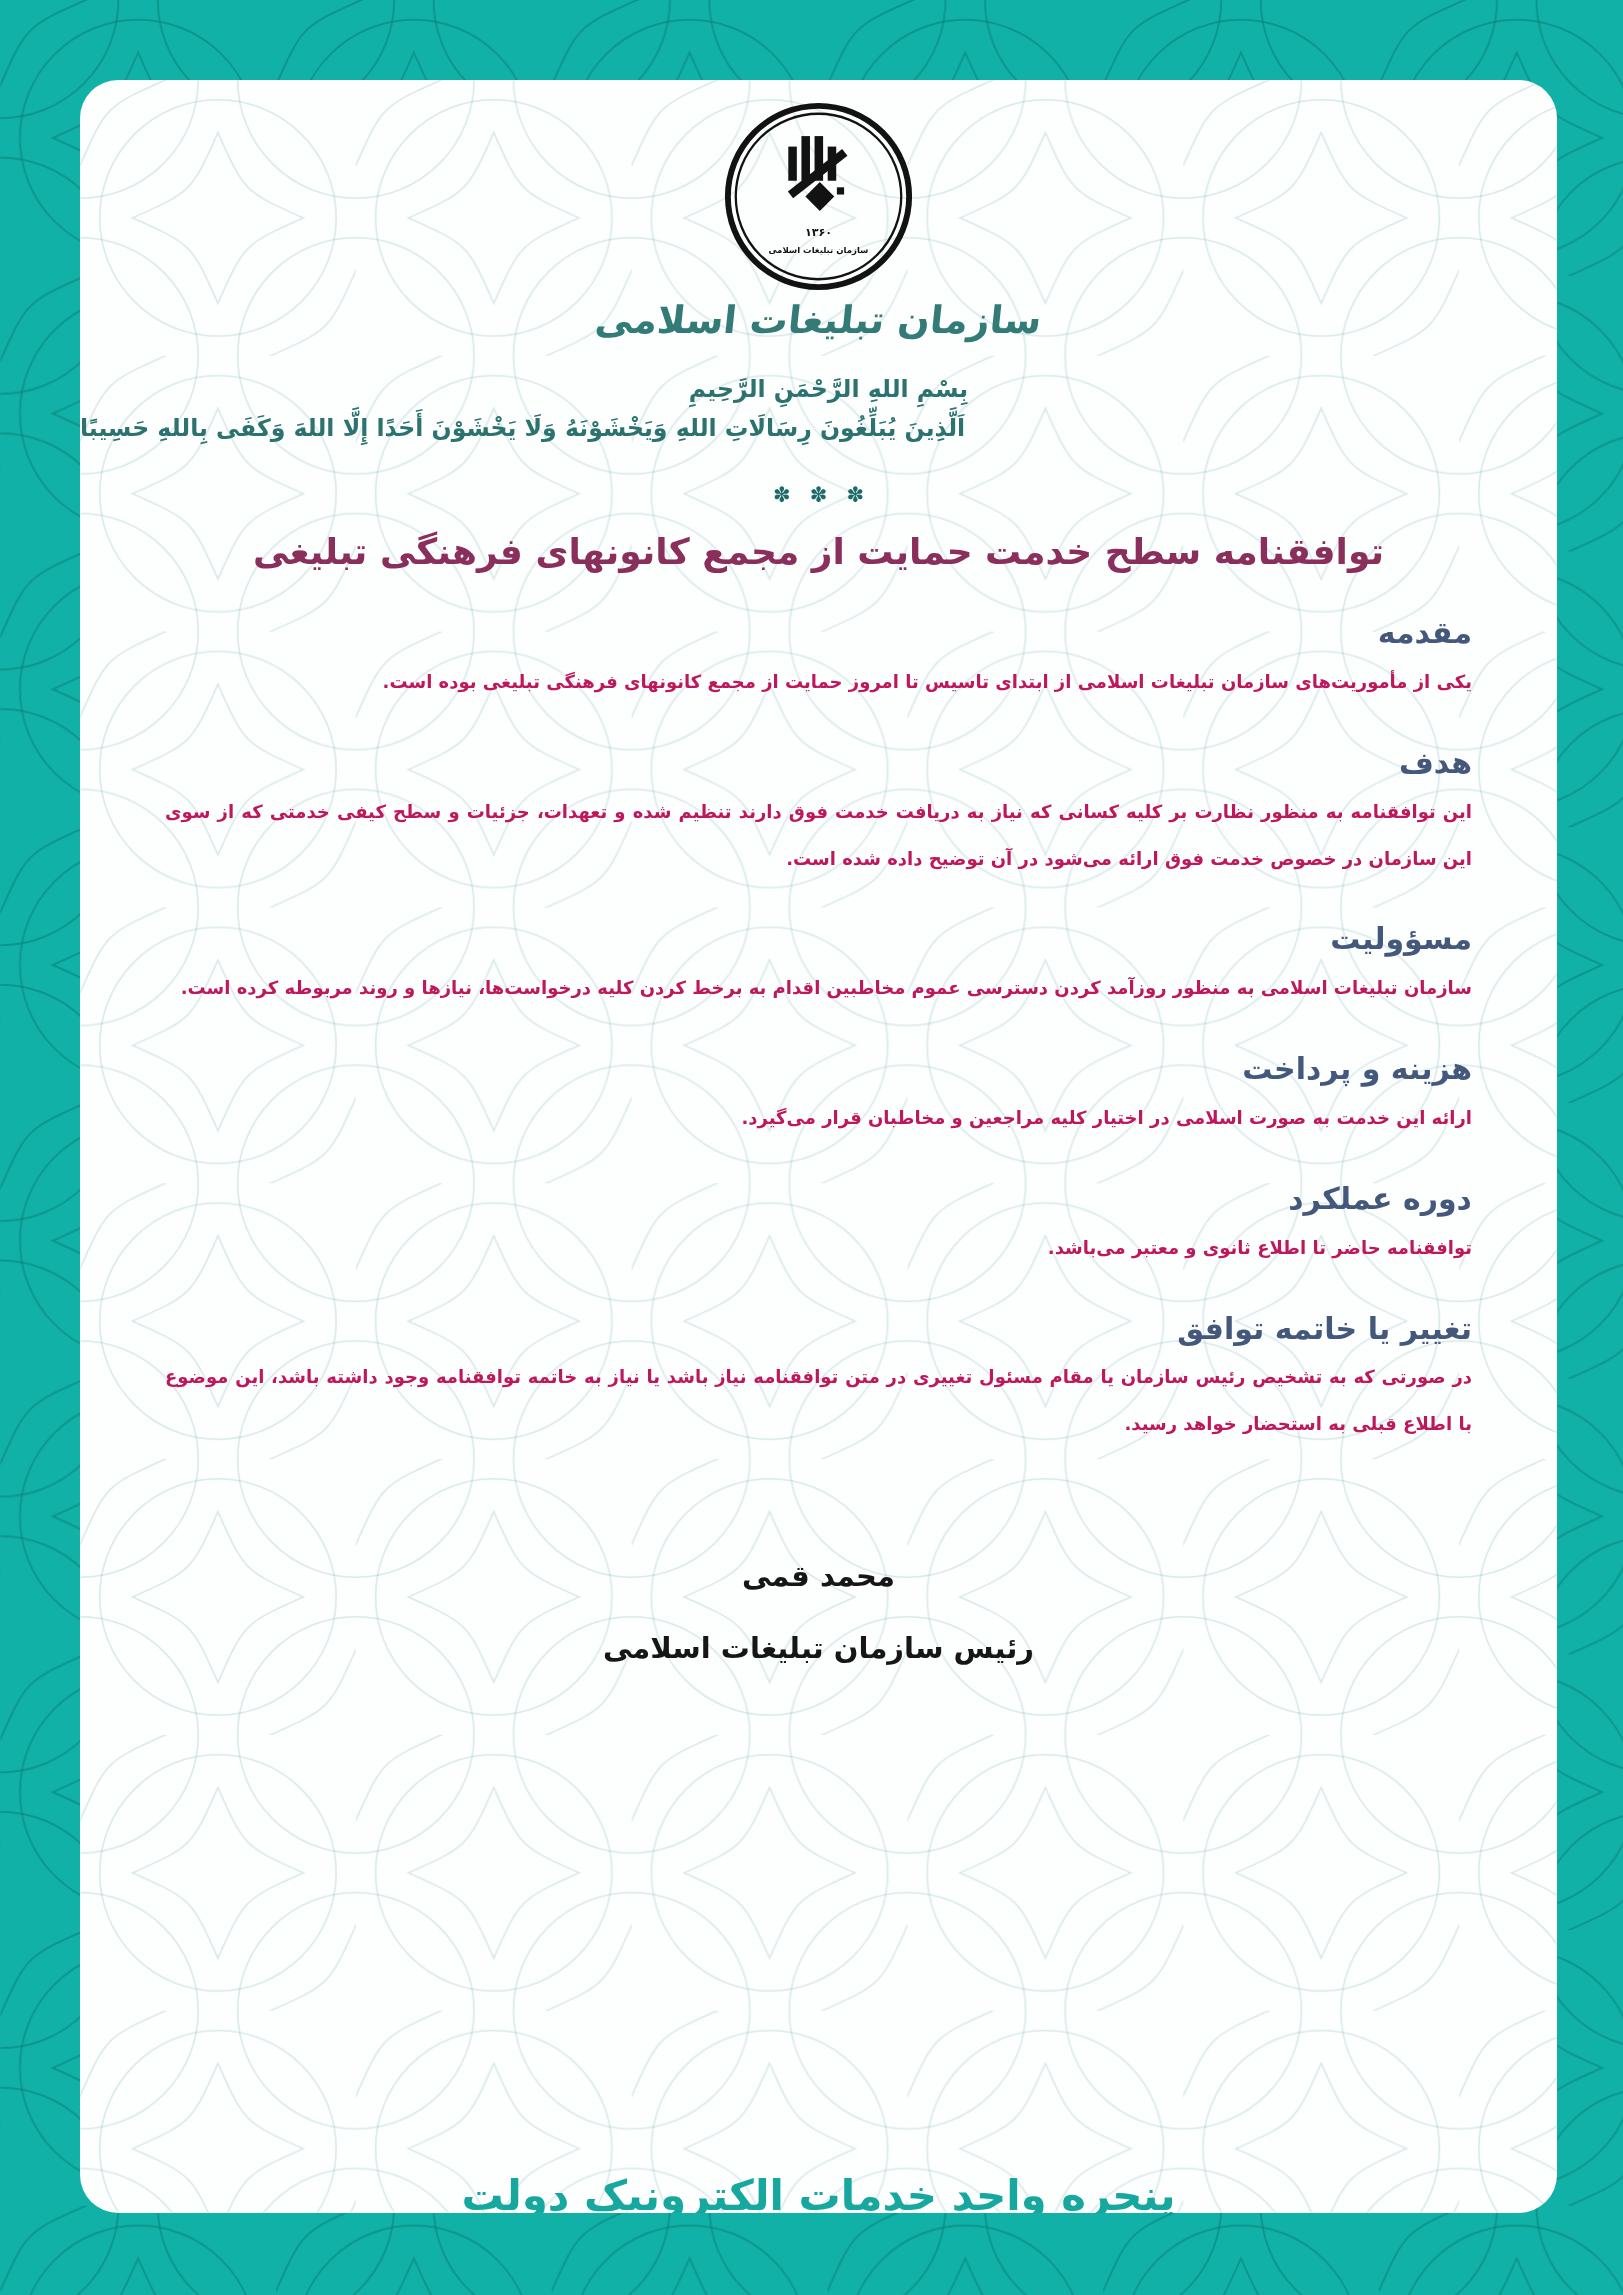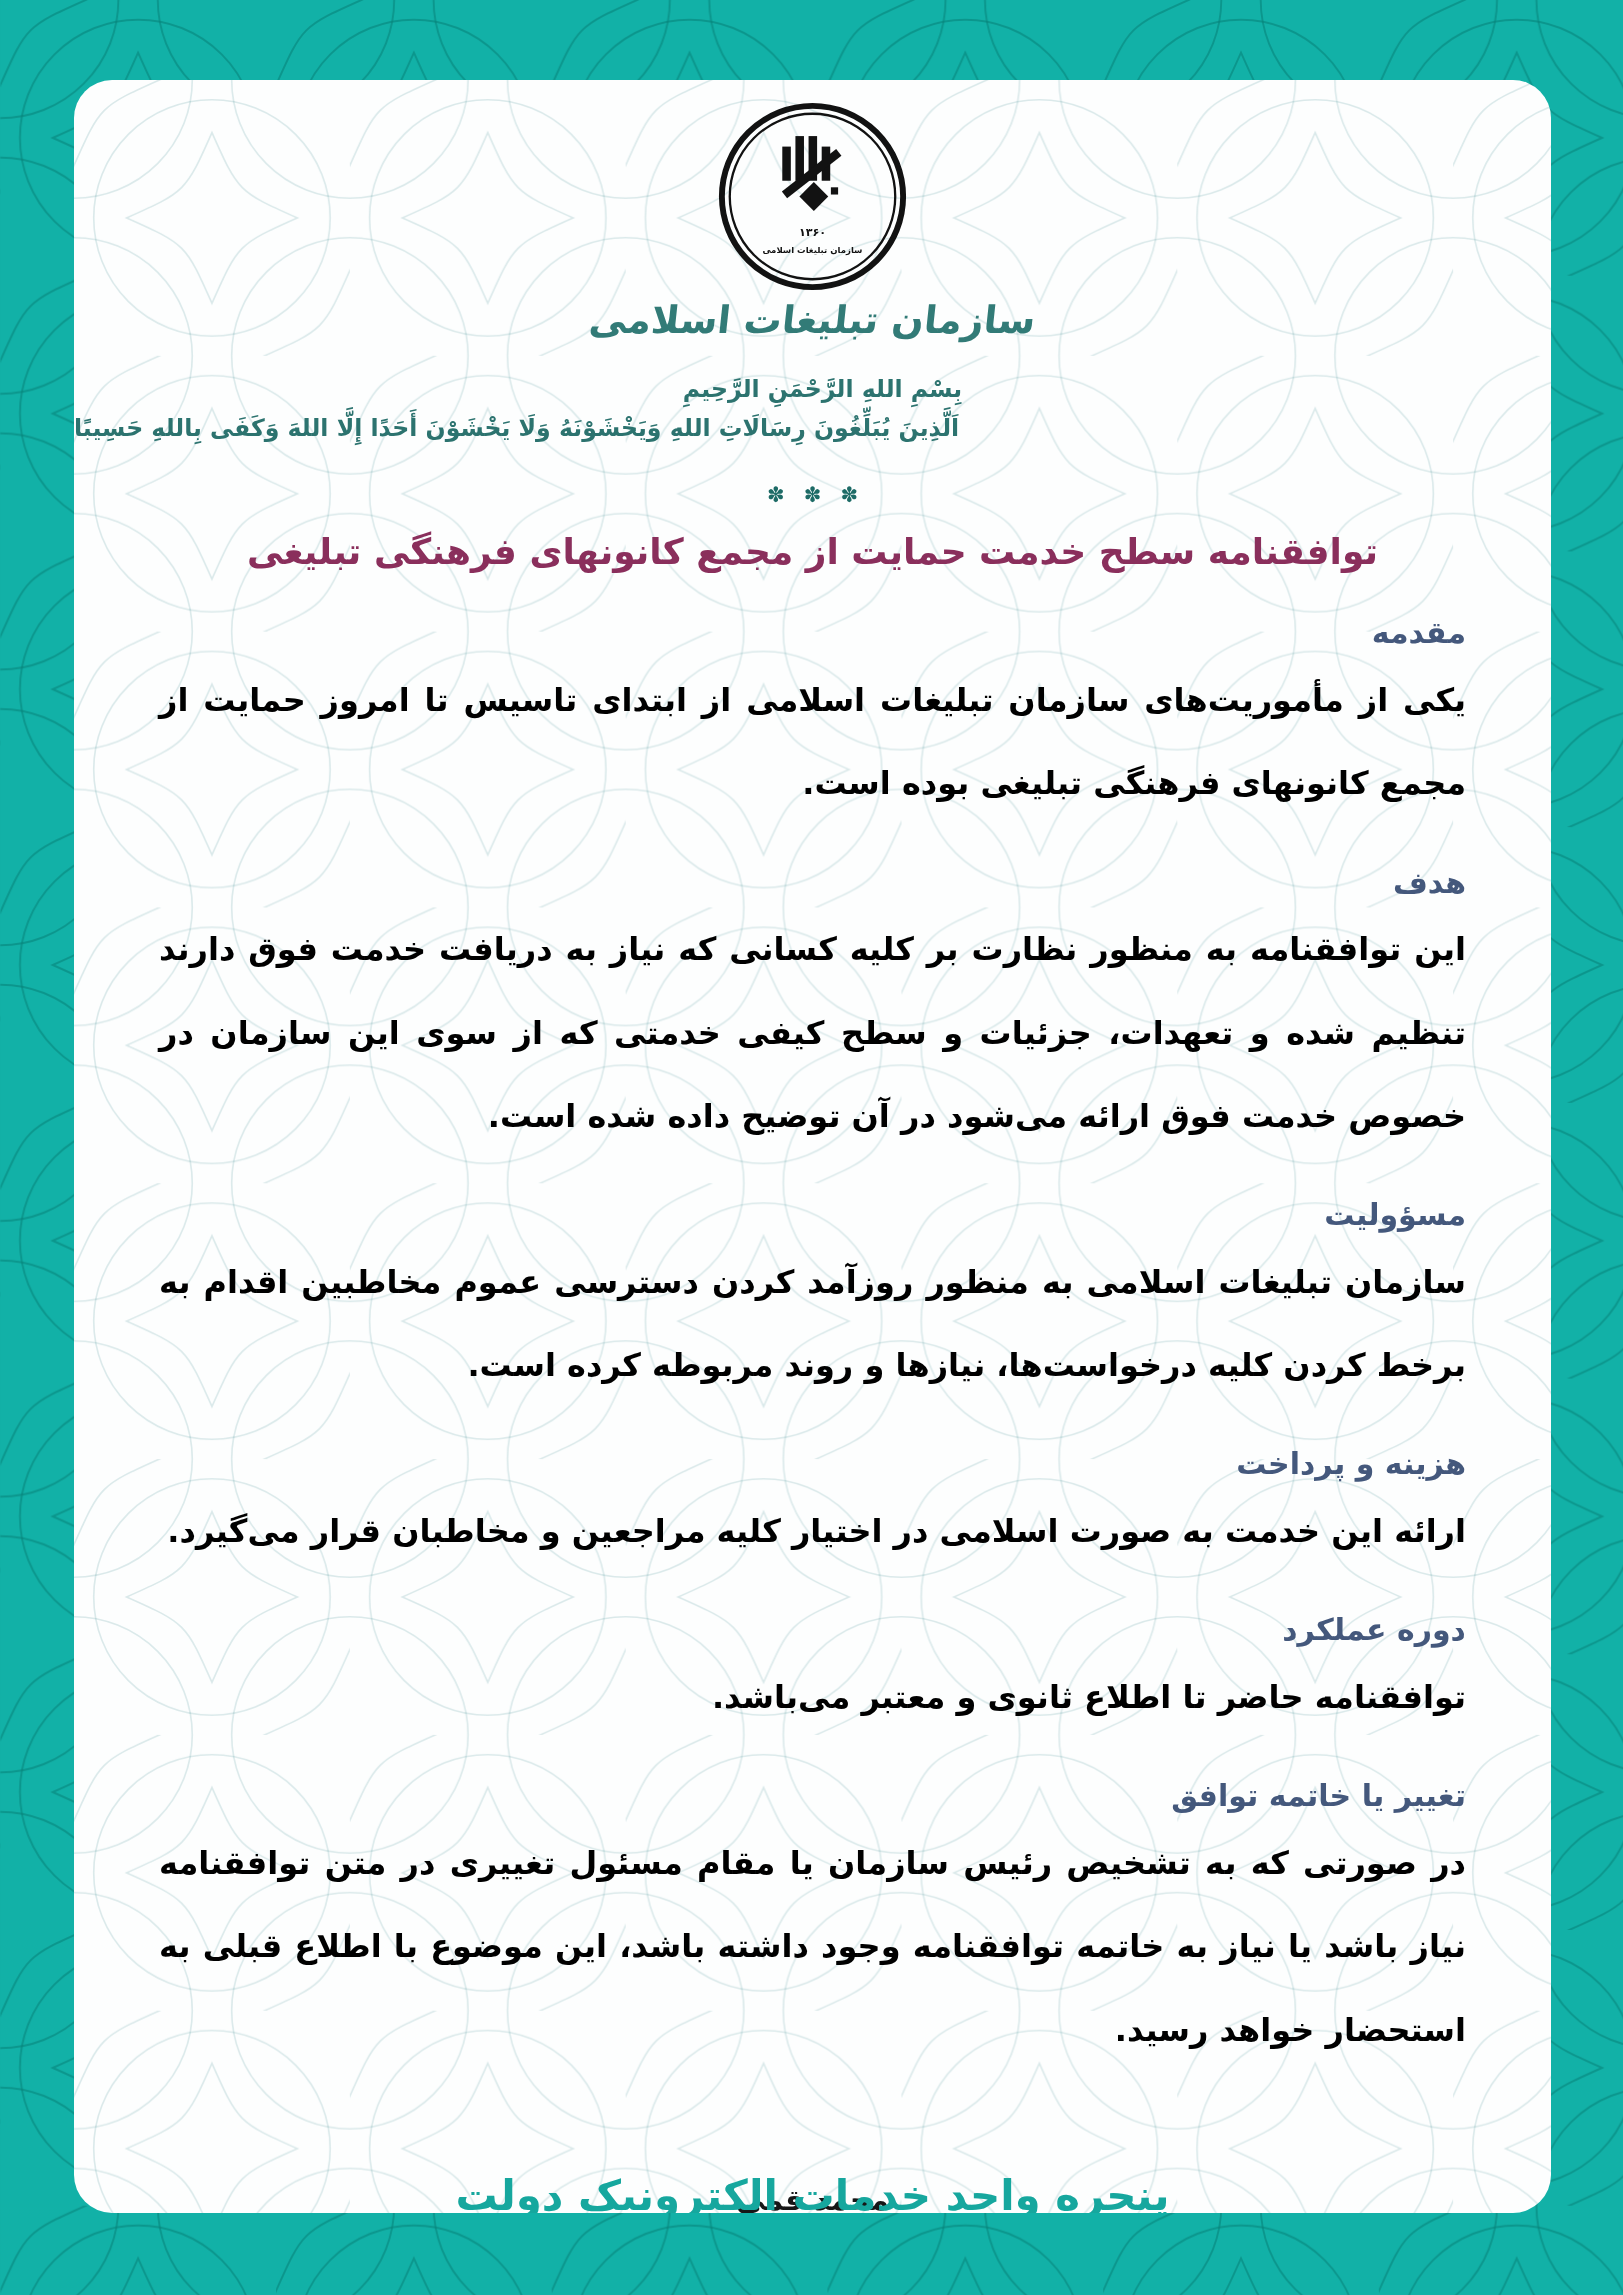--- a/index.html
+++ b/index.html
@@ -3,21 +3,21 @@
 <meta charset="utf-8">
 <style>
   html,body{margin:0;padding:0;}
   body{
     width:1624px;height:2295px;position:relative;overflow:hidden;
     background:#12b1a7;
     font-family:"DejaVu Sans",sans-serif;
   }
   #bg-svg{position:absolute;left:0;top:0;display:block;}
   .card{
-    position:absolute;left:74px;top:80px;width:1477px;height:2133px;
+    position:absolute;left:80px;top:80px;width:1477px;height:2133px;
     background:#fdfefe;border-radius:38px;overflow:hidden;
   }
   .card-pattern{position:absolute;left:0;top:0;z-index:0;display:block;}
   .content{position:relative;z-index:1;height:100%;}
   .emblem{display:block;margin:18.4px auto 0;}
   .calligraphy{
     text-align:center;font-size:38px;font-weight:bold;color:#327b77;
     transform:skewX(-6deg);line-height:46px;margin-top:1.3px;direction:rtl;
   }
   .bismillah{
@@ -35,21 +35,21 @@
   .doc-title{
     text-align:center;direction:rtl;font-size:36px;font-weight:bold;
     color:#8a2f5c;margin:22px 39px 0;line-height:1.3;
   }
   .sections{width:1307px;margin:10.5px auto 0;direction:rtl;}
   .sections h2{
     font-size:30px;font-weight:bold;color:#44587c;margin:39px 0 0;
     line-height:1.2;text-align:right;
   }
   .sections p{
-    font-size:32px;font-weight:bold;color:#000000;margin:7.9px 0 0;
+    font-size:18px;font-weight:bold;color:#be185d;margin:7.9px 0 0;
     line-height:2.6;text-align:justify;text-align-last:right;
   }
   .sig-name{
     text-align:center;direction:rtl;font-size:29px;font-weight:bold;
     color:#161616;margin-top:110px;line-height:1.3;
   }
   .sig-role{
     text-align:center;direction:rtl;font-size:29px;font-weight:bold;
     color:#161616;margin-top:34px;line-height:1.3;
   }

